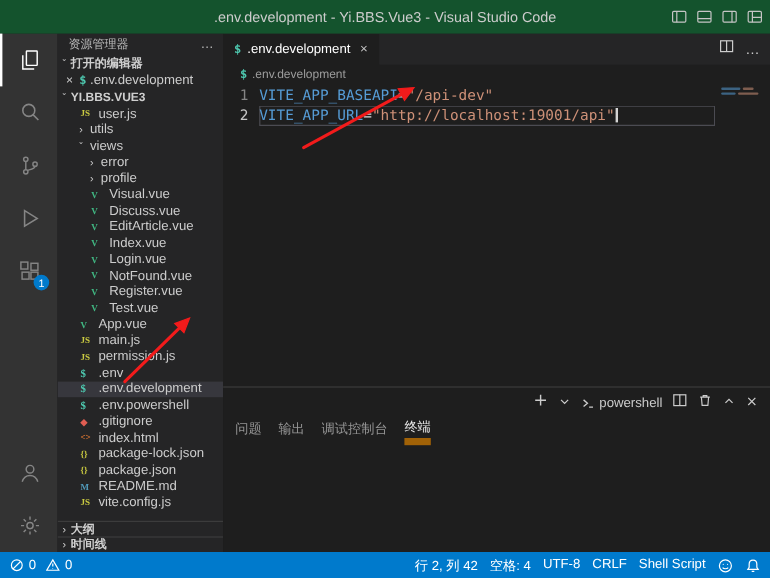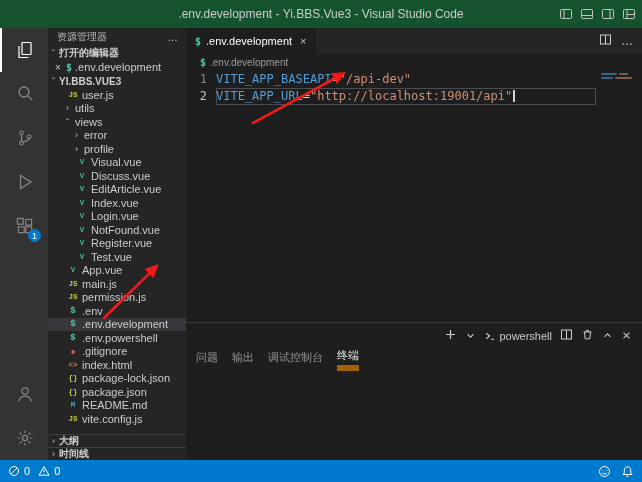--- a/index.html
+++ b/index.html
@@ -29,21 +29,21 @@
   .sidebar-title .more { color:#bbbbbb; font-size:11px; }
   .section-header { height:14px; display:flex; align-items:center; font-size:10px; font-weight:bold; color:#cfcfcf; white-space:nowrap; }
   .section-header .chev { width:11px; text-align:center; font-size:9px; font-weight:normal; }
   .open-row { height:14px; display:flex; align-items:center; gap:3px; padding-left:5px; font-size:11px; white-space:nowrap; }
   .open-row .close { width:10px; font-size:10px; color:#cccccc; text-align:center; }
   .ico-shell { color:#4ec9b0; font-family:"DejaVu Sans Mono","Liberation Mono",monospace; font-weight:bold; font-size:10px; }
   .tree { flex:0 0 auto; }
   .tree-row { height:13.5px; display:flex; align-items:center; gap:3px; font-size:11px; color:#cccccc; white-space:nowrap; cursor:default; }
   .tree-row.selected { background:#37373d; }
   .tree-row .chev { width:9px; font-size:9px; color:#cccccc; text-align:center; flex:0 0 9px; }
-  .file-ico { width:12px; flex:0 0 12px; text-align:center; font-size:7.5px; font-weight:bold; font-family:Liberation Mono, monospace; }
+  .file-ico { width:12px; flex:0 0 12px; text-align:left; font-size:7.5px; font-weight:bold; font-family:Liberation Serif, serif; }
   .bottom-secs { margin-top:auto; }
   .bottom-secs .section-header { height:13px; border-top:1px solid #3c3c3c; }
 
   
   .editor-col { flex:1; display:flex; flex-direction:column; min-width:0; background:#1e1e1e; }
   .tabbar { height:26px; flex:0 0 26px; background:#252526; display:flex; align-items:stretch; }
   .tab { display:flex; align-items:center; gap:5px; padding:0 9px; background:#1e1e1e; color:#ffffff; font-size:11px; white-space:nowrap; }
   .tab .close { color:#c5c5c5; font-size:11px; margin-left:3px; }
   .tab-actions { margin-left:auto; display:flex; align-items:center; gap:9px; padding-right:9px; color:#cccccc; }
   .tab-actions .more { font-size:12px; }
@@ -412,20 +412,27 @@
       <span class="sb-ico">
         <svg width="12" height="12" viewBox="0 0 12 12" fill="none" stroke="#ffffff" stroke-width="1">
             <path d="M6 1.6L11 10.2H1z"></path>
             <path d="M6 4.6v2.4"></path>
             <circle cx="6" cy="8.8" r="0.4" fill="#ffffff" stroke="none"></circle>
           </svg>
       </span>
       <span class="cnt">0</span>
     </div>
     <div class="sb-right">
+      <span style="display:flex;gap:10px">
+          <span class="sb-item">行 2, 列 42</span>
+          <span class="sb-item">空格: 4</span>
+          <span class="sb-item">UTF-8</span>
+          <span class="sb-item">CRLF</span>
+          <span class="sb-item">Shell Script</span>
+        </span>
       <span class="sb-ico">
         <svg width="13" height="13" viewBox="0 0 13 13" fill="none" stroke="#ffffff" stroke-width="1">
             <circle cx="6.5" cy="6.5" r="5"></circle>
             <circle cx="4.7" cy="5.3" r="0.5" fill="#ffffff" stroke="none"></circle>
             <circle cx="8.3" cy="5.3" r="0.5" fill="#ffffff" stroke="none"></circle>
             <path d="M4.2 8c.9 1.3 3.7 1.3 4.6 0"></path>
           </svg>
       </span>
       <span class="sb-ico">
         <svg width="13" height="13" viewBox="0 0 13 13" fill="none" stroke="#ffffff" stroke-width="1">

